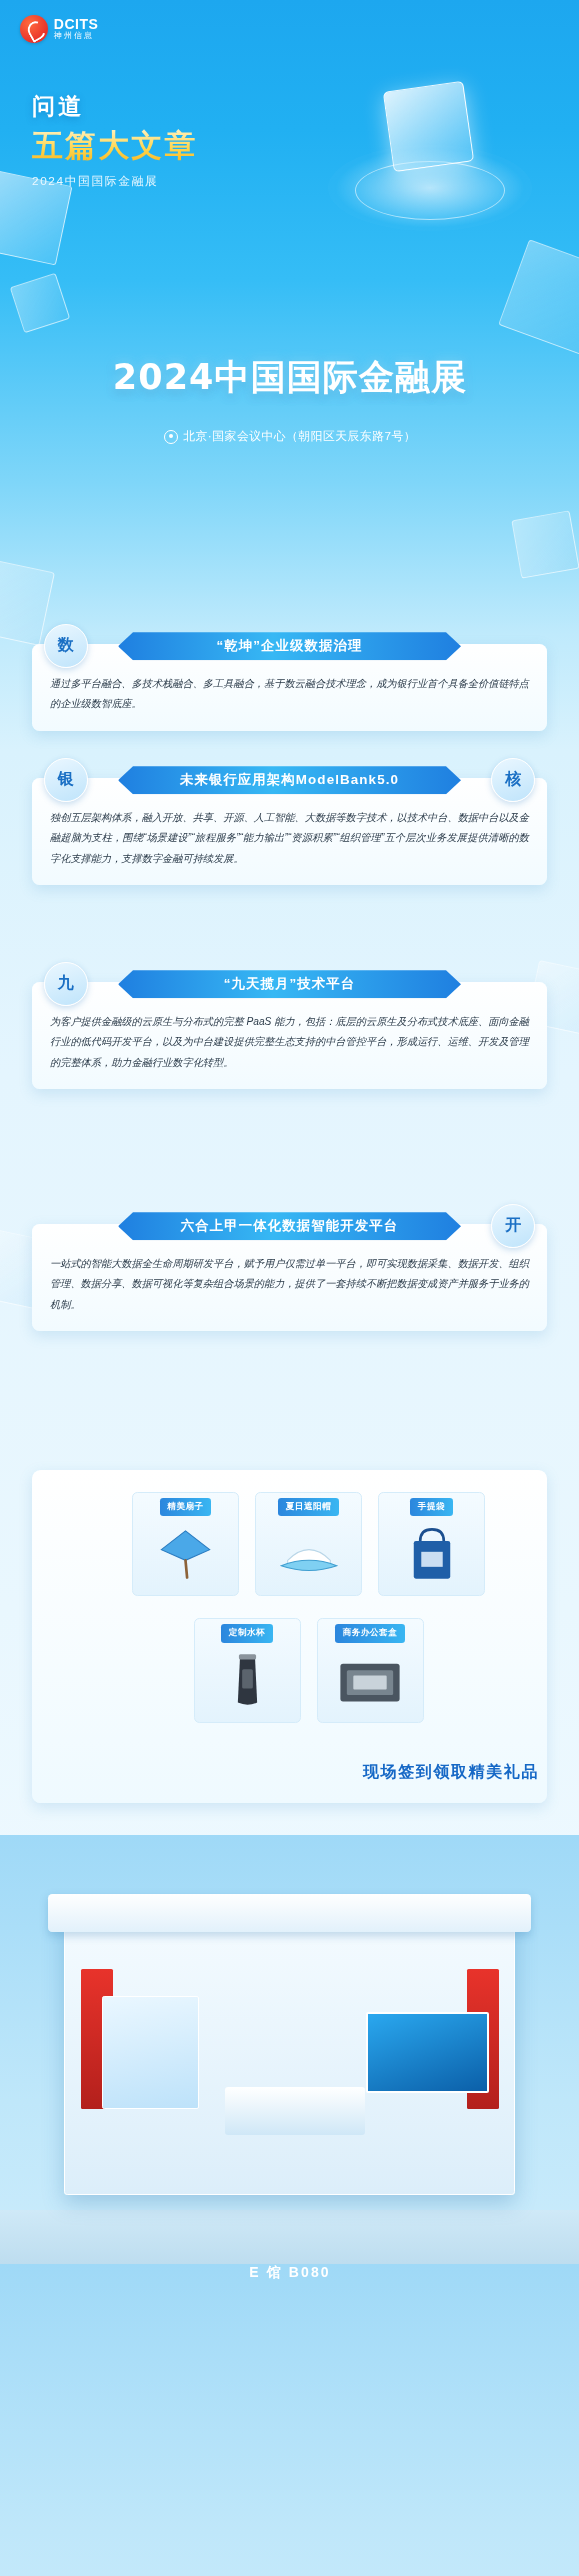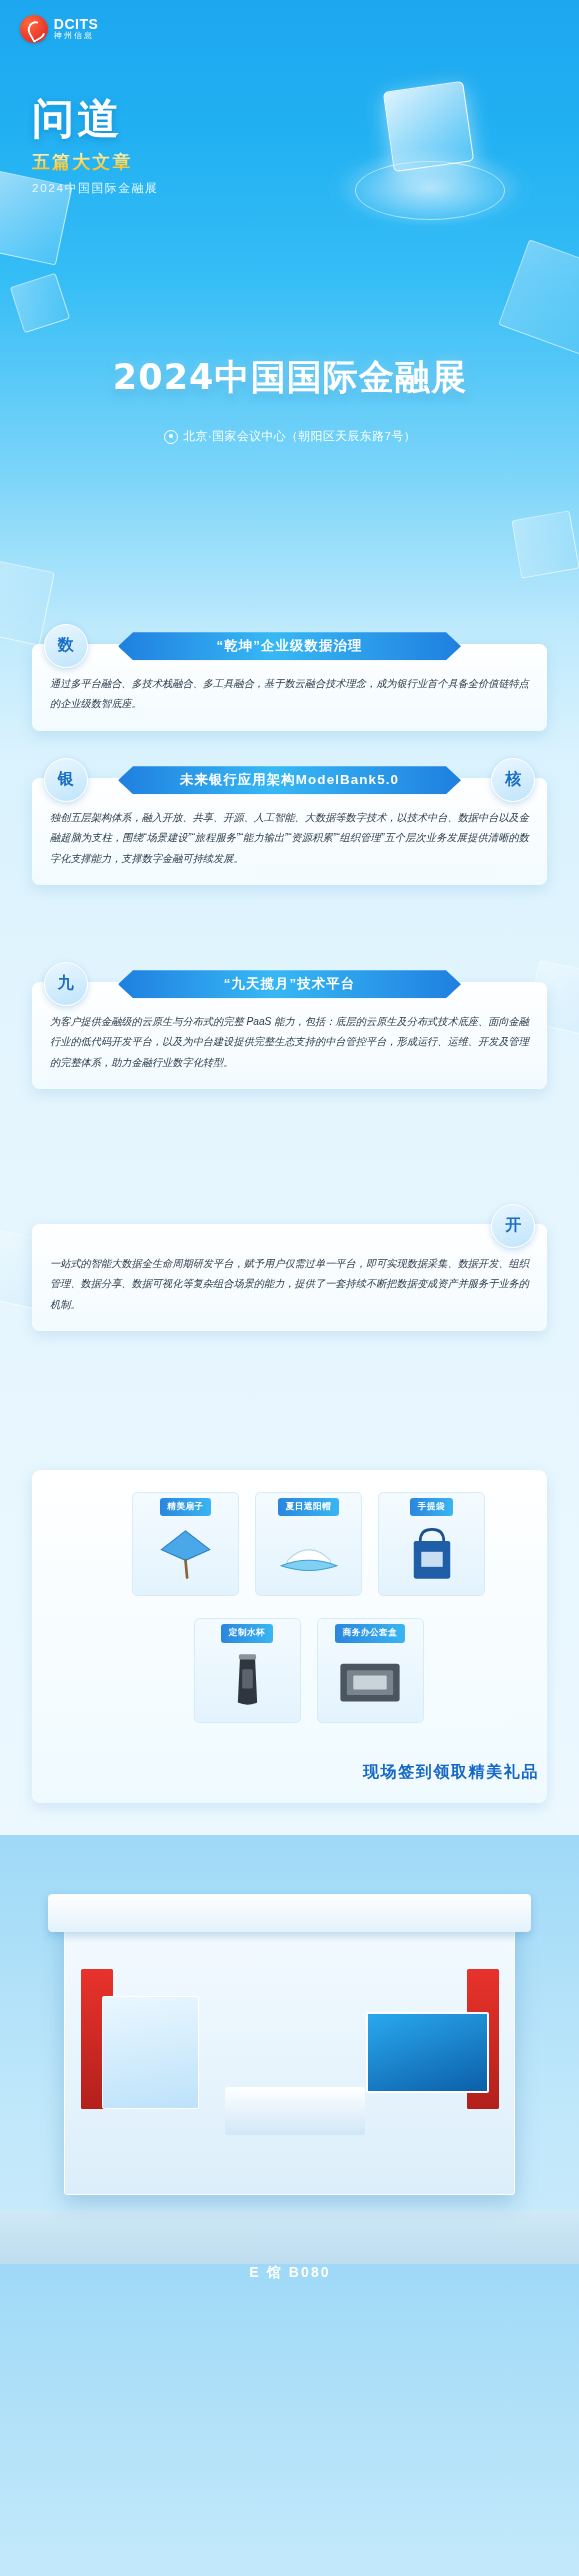--- a/index.html
+++ b/index.html
@@ -96,28 +96,28 @@
     transform: rotate(-8deg);
     box-shadow: 0 5.4px 21.5px rgba(255,255,255,.5);
   }
 
   .kv-title {
     position: absolute;
     left: 32px; top: 91px;
     z-index: 5;
   }
   .kv-title .l1 {
-    font-size: 42px; font-weight: bold; color: #fff;
+    font-size: 23px; font-weight: bold; color: #fff;
     letter-spacing: 3.2px;
     text-shadow: 0 2.1px 7.5px rgba(0,80,160,.35);
     font-family: "DejaVu Sans", sans-serif;
   }
   .kv-title .l2 {
     margin-top: 3.2px;
-    font-size: 18px; font-weight: bold;
+    font-size: 31px; font-weight: bold;
     letter-spacing: 2.1px;
     background: linear-gradient(180deg,#fff7d8,#ffd64f 55%,#f6b017);
     -webkit-background-clip: text; background-clip: text;
     color: transparent;
     font-family: "DejaVu Sans", sans-serif;
   }
   .kv-title .l3 {
     margin-top: 6.4px;
     font-size: 11.8px; color: #eaf8ff; letter-spacing: 1.6px;
   }
@@ -344,20 +344,21 @@
   </div>
 
   <div class="card" style="top:982px;">
     <div class="card-badge left">九</div>
     <div class="card-ribbon">“九天揽月”技术平台</div>
     <div class="card-body">为客户提供金融级的云原生与分布式的完整 PaaS 能力，包括：底层的云原生及分布式技术底座、面向金融行业的低代码开发平台，以及为中台建设提供完整生态支持的中台管控平台，形成运行、运维、开发及管理的完整体系，助力金融行业数字化转型。</div>
   </div>
 
   <div class="card" style="top:1224px;">
     <div class="card-badge right">开</div>
+    <div class="card-ribbon">六合上甲一体化数据智能开发平台</div>
     <div class="card-body">一站式的智能大数据全生命周期研发平台，赋予用户仅需过单一平台，即可实现数据采集、数据开发、组织管理、数据分享、数据可视化等复杂组合场景的能力，提供了一套持续不断把数据变成资产并服务于业务的机制。</div>
   </div>
 
   <div class="gift-panel">
     <div class="gift-row">
       <div class="gift">
         <div class="label">精美扇子</div>
         <div class="art">
           <svg width="59" height="54" viewBox="0 0 110 100">
             <path d="M10 40 L55 5 L100 40 L55 60 Z" fill="#4aa8e8" stroke="#2b7cc0" stroke-width="2"></path>

